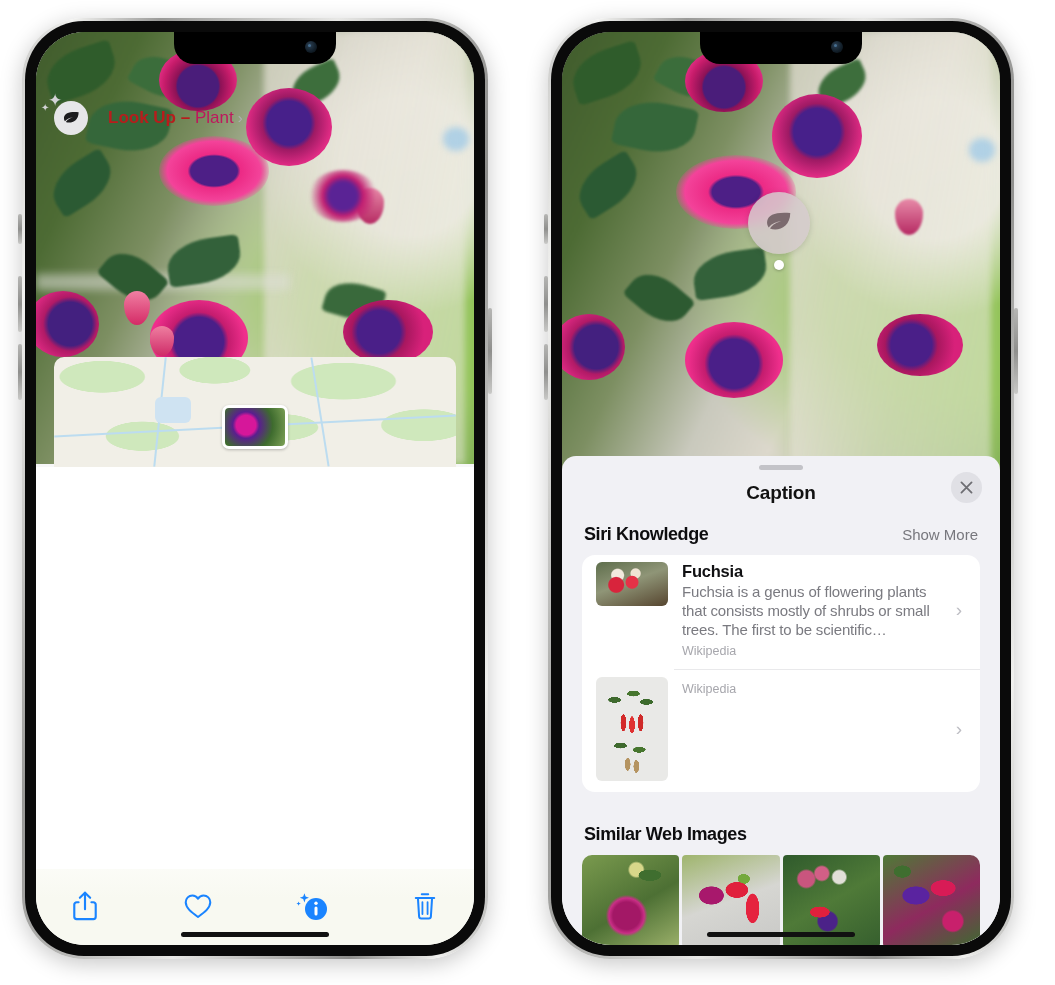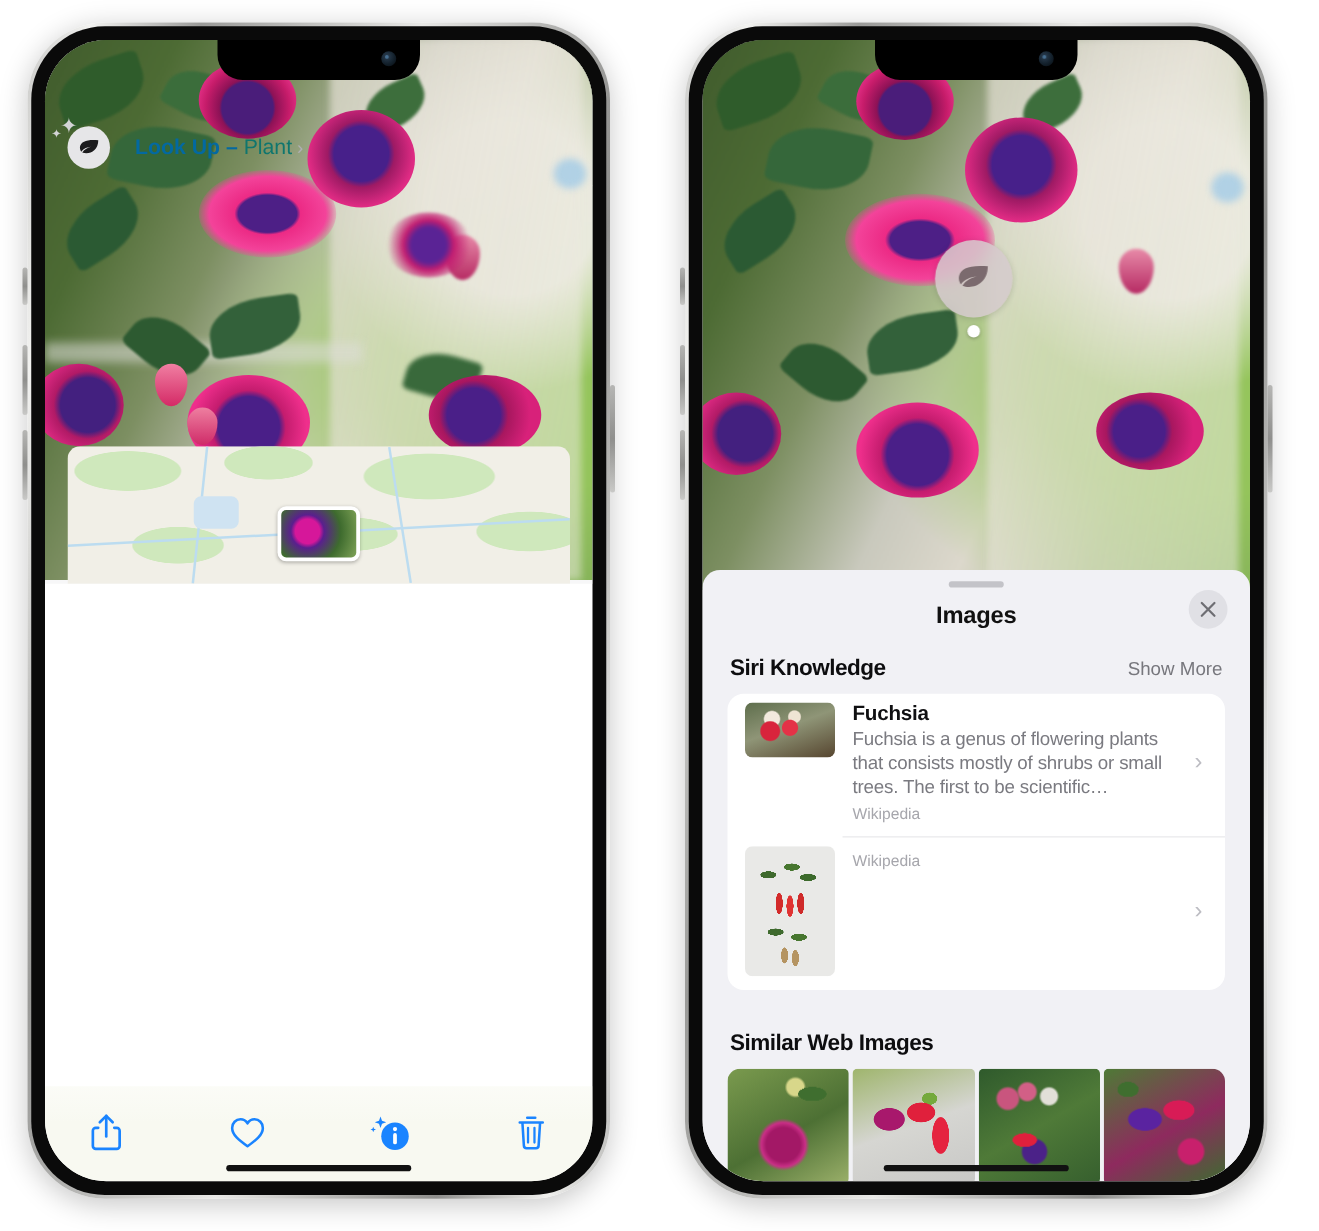--- a/index.html
+++ b/index.html
@@ -103,22 +103,22 @@
     background: #e6e6e8;
     display:flex; align-items:center; justify-content:center;
     flex: 0 0 auto;
   }
   .lookup-badge .sparkle {
     position:absolute; color:#d3d3d6; line-height:1;
   }
   .sp1 { top:-9px; left:-6px; font-size: 17px; }
   .sp2 { top:2px; left:-13px; font-size: 10px; }
   .lookup-text { margin-left: 20px; font-size: 17px; }
-  .lookup-text b { font-weight: 700; color:#0369a1; }
-  .lookup-text .sub { color:#0f766e; font-weight: 400; }
+  .lookup-text b { font-weight: 700; color:#b91c1c; }
+  .lookup-text .sub { color:#be185d; font-weight: 400; }
   .chev { color:#b0b0b5; font-size: 15px; margin-left: 4px; }
   .hr { height:1px; background:#e2e2e4; margin-left: 18px; }
 
   .date-row { padding: 14px 18px 2px 18px; display:flex; align-items:baseline; }
   .date-txt { font-size:17px; font-weight:700; color:#111; letter-spacing:-.1px; flex:1; }
   .adjust { font-size:17px; color:#1a84ff; }
   .file-row { padding: 4px 18px 14px 18px; display:flex; align-items:center; gap:11px; }
   .file-name { font-size:16px; color:#3b3b3f; }
 
   .exif-card {
@@ -432,21 +432,21 @@
               <path fill="#7b6a6e" d="M21 4c0 9-6.2 13.2-12 13.2-1.6 0-3-.3-4.2-.8C7 13 10.5 11.4 13.8 10.6 10 10.8 6.3 12.4 3.7 15.6 2.6 13.8 2.2 12 2.6 10.2 3.7 5.3 9.5 3 21 4z"></path>
             </svg>
           </div>
           <div class="vlu-dot" style="left:212px; top:228px;"></div>
         </div>
 
         <div class="results-sheet" style="top:424px;">
           <div class="grabber"></div>
 
           <div class="res-head">
-            <div class="res-title">Images</div>
+            <div class="res-title">Caption</div>
             <div class="close-btn">
               <svg width="15" height="15" viewBox="0 0 16 16">
                 <path d="M2.6 2.6 L13.4 13.4 M13.4 2.6 L2.6 13.4" stroke="#6e6e73" stroke-width="1.9" stroke-linecap="round"></path>
               </svg>
             </div>
           </div>
 
           <div class="sec-head">
             <div class="sec-title">Siri Knowledge</div>
             <div class="show-more">Show More</div>

